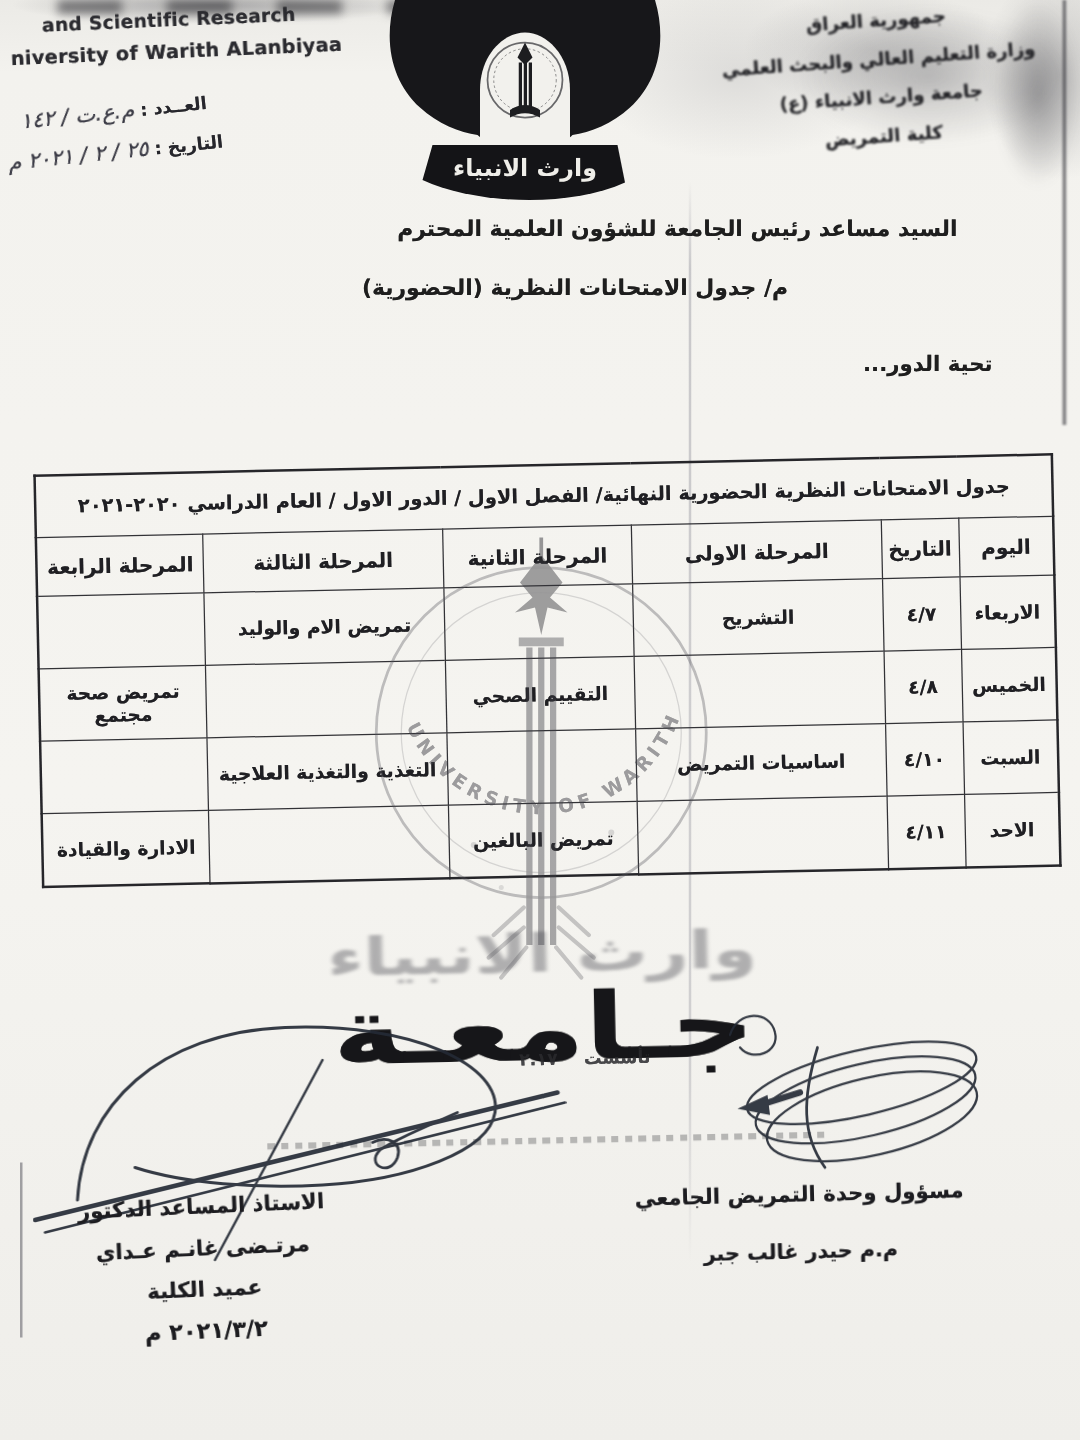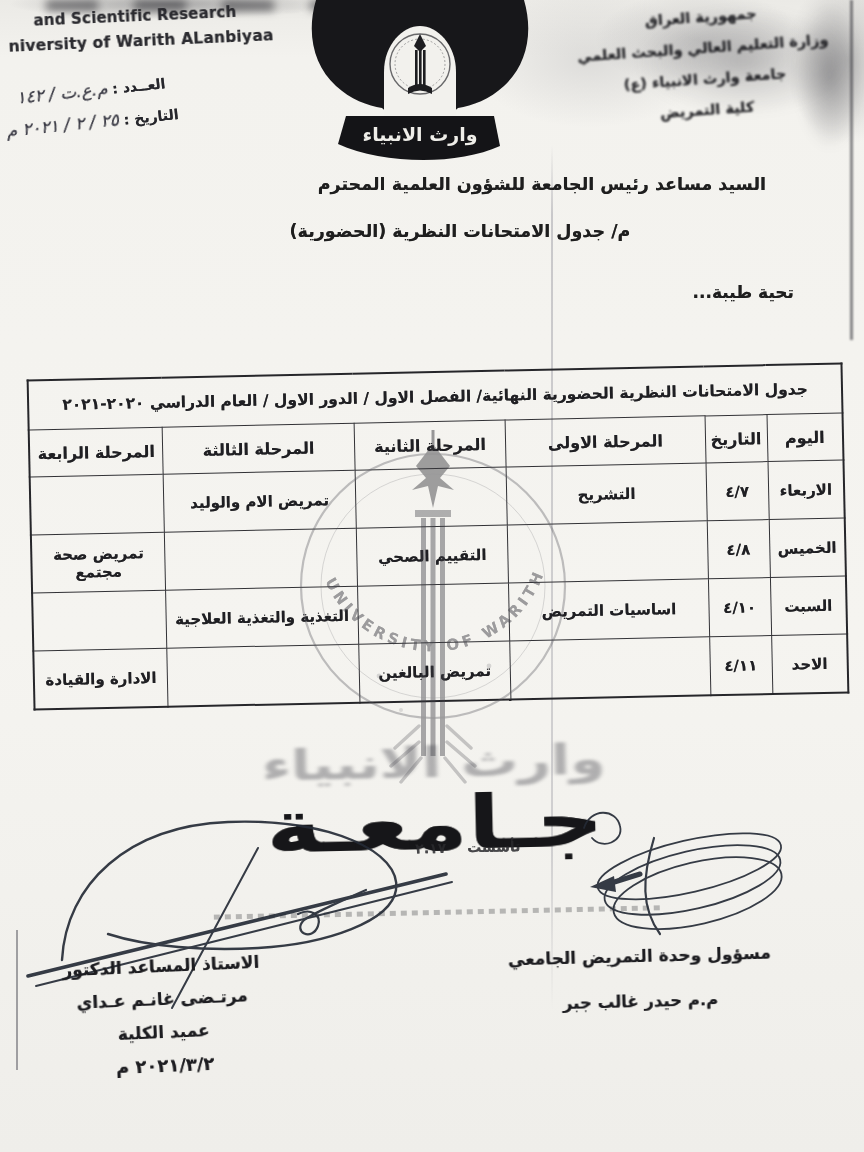--- a/index.html
+++ b/index.html
@@ -122,21 +122,21 @@
     <rect x="109" y="50" width="2.6" height="38" fill="#1d1d20"></rect>
     <rect x="113" y="48" width="2.6" height="40" fill="#1d1d20"></rect>
     <rect x="117" y="50" width="2.6" height="38" fill="#1d1d20"></rect>
     <path d="M102,88 Q114,80 126,88 L126,94 Q114,87 102,94 Z" fill="#1d1d20"></path>
     <path d="M40,116 L188,116 L194,146 C150,166 76,164 32,144 Z" fill="#141417"></path>
     <text x="114" y="141" text-anchor="middle" font-size="19" font-weight="bold" fill="#efeee9">وارث الانبياء</text>
   </svg>
 
   <div class="abs subject" dir="rtl">م/ جدول الامتحانات النظرية (الحضورية)</div>
   <div class="abs addressee" dir="rtl">السيد مساعد رئيس الجامعة للشؤون العلمية المحترم</div>
-  <div class="abs greeting" dir="rtl">تحية طيبة...</div>
+  <div class="abs greeting" dir="rtl">تحية الدور...</div>
 
   <div class="abs exam-wrap">
     <table class="exam">
       <colgroup>
         <col style="width:76px">
           <col style="width:62px">
           <col style="width:200px">
         <col style="width:152px">
           <col style="width:192px">
           <col style="width:134px">

